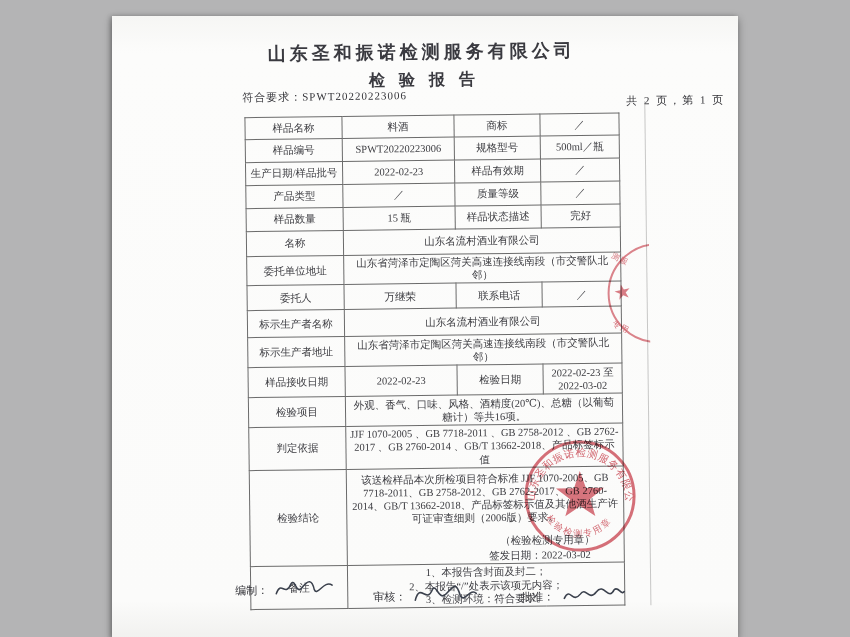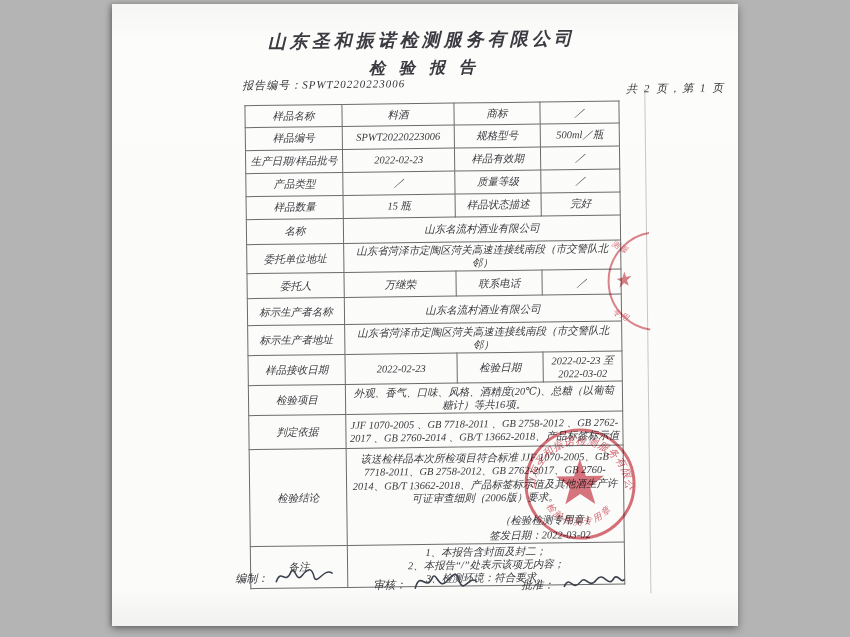--- a/index.html
+++ b/index.html
@@ -2,24 +2,23 @@
 <html><head>
 <meta charset="utf-8">
 <style>
   html,body{margin:0;padding:0;}
   body{
     width:850px;height:637px;position:relative;overflow:hidden;
     background:#b4b4b5;
     font-family:"Liberation Serif","DejaVu Serif",serif;
   }
   .paper{
-    position:absolute;left:112px;top:4px;width:626px;height:622px;
+    position:absolute;left:112px;top:16px;width:626px;height:622px;
     background:linear-gradient(180deg,#f6f6f4,#fcfcfb 6%,#fbfbfa 94%,#f1f1ef);
     box-shadow:0 3px 8px rgba(0,0,0,.38), -2px 0 4px rgba(0,0,0,.18);
-    font-style:italic;
   }
   .content{position:absolute;left:0;top:0;right:0;bottom:0;transform:rotate(-0.7deg);color:#35353a;}
   .title{ text-align:center;margin-top:24px;font-size:18px;font-weight:bold;letter-spacing:4px;color:#3a3a40;}
   .subtitle{text-align:center;margin-top:6px;font-size:16px;font-weight:bold;letter-spacing:14px;text-indent:14px;color:#3a3a40;}
   .meta-row{position:absolute;left:133px;right:10px;top:72px;font-size:11px;}
   .report-no{position:absolute;left:0;top:0;letter-spacing:1px;}
   .page-info{position:absolute;right:0;top:8px;letter-spacing:2px;}
   table.report{
     position:absolute;left:135px;top:99px;width:374px;
     border-collapse:collapse;table-layout:fixed;
@@ -60,21 +59,21 @@
 <body>
 
 <div class="paper">
   <div class="content">
 
     <div class="title">山东圣和振诺检测服务有限公司</div>
     <div class="subtitle">检验报告</div>
 
     <div class="meta-row">
       <span class="report-no">
-        <span>报告编号：</span><span>SPWT20220223006</span>
+        <span>符合要求：</span><span>SPWT20220223006</span>
       </span>
       <span class="page-info">共 2 页，第 1 页</span>
     </div>
 
     <table class="report">
       <colgroup>
           <col class="c1">
           <col class="c2">
           <col class="c3">
           <col class="c4">

